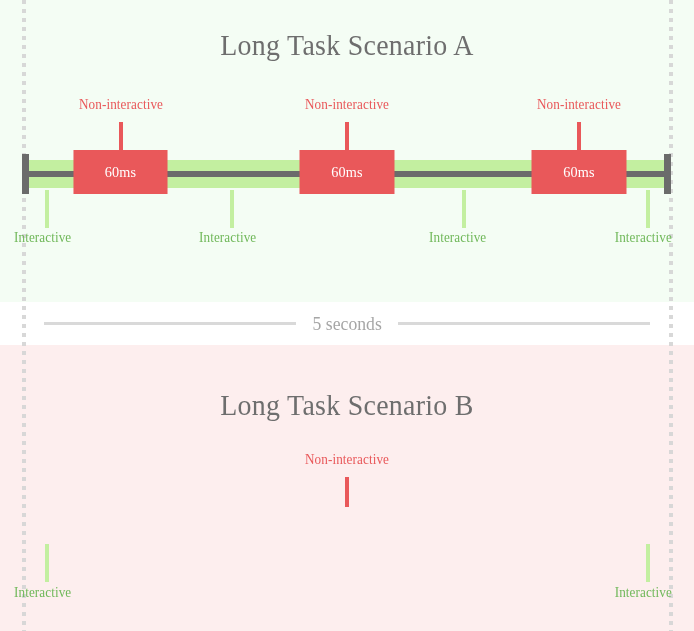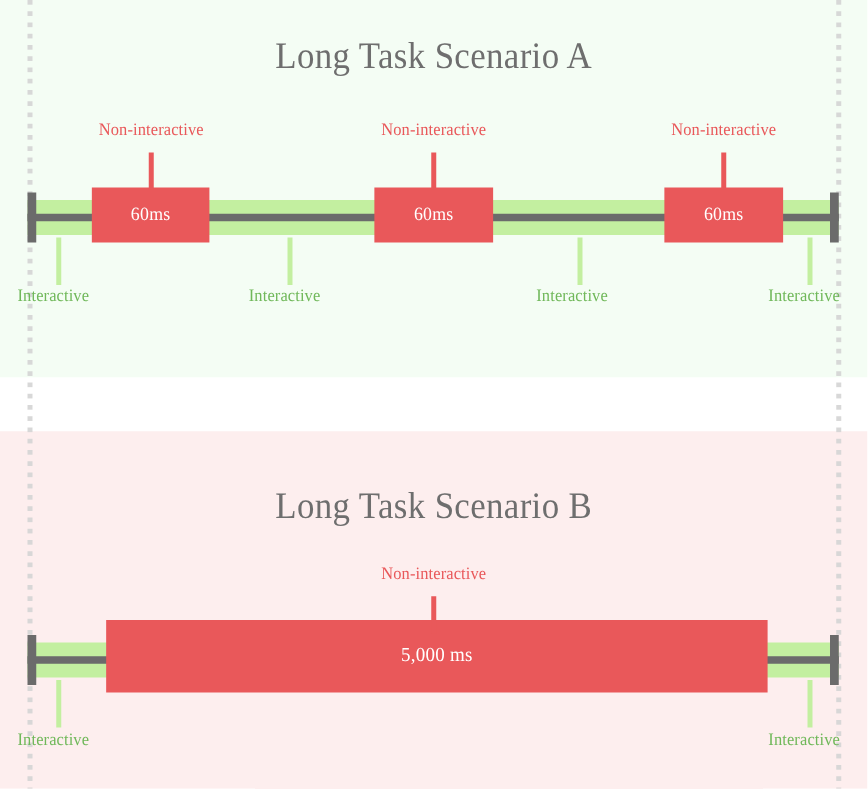--- a/index.html
+++ b/index.html
@@ -207,33 +207,28 @@
 
   <div class="drop-stem" style="left:230px; top:190px; height:38px;"></div>
   <div class="drop-label" style="left:199px; top:230px;">Interactive</div>
 
   <div class="drop-stem" style="left:462px; top:190px; height:38px;"></div>
   <div class="drop-label" style="left:429px; top:230px;">Interactive</div>
 
   <div class="drop-stem" style="left:646px; top:190px; height:38px;"></div>
   <div class="drop-label right-anchored" style="right:22px; top:230px;">Interactive</div>
 
+  <div id="duration-row">
+    <div class="rule" id="rule-left"></div>
+    <div id="duration-label">5 seconds</div>
+    <div class="rule" id="rule-right"></div>
+  </div>
 
   <div class="scenario-title" id="title-b">Long Task Scenario B</div>
 
-  <div class="timeline" id="timeline-b">
-    <div class="track-green" style="left:22px; width:649px;"></div>
-    <div class="track-line" style="left:22px; width:649px;"></div>
-    <div class="endcap" style="left:22px;"></div>
-    <div class="endcap" style="left:664px;"></div>
-
-    <div class="task-block task-b" style="left:71px; width:557px;">
-      <span>5,000 ms</span>
-    </div>
-  </div>
 
   <div class="callout-stem" style="left:345px; top:477px; height:30px;"></div>
   <div class="callout-label" style="left:347px; top:452px;">Non-interactive</div>
 
   <div class="drop-stem" style="left:45px;  top:544px; height:38px;"></div>
   <div class="drop-label" style="left:14px;  top:585px;">Interactive</div>
 
   <div class="drop-stem" style="left:646px; top:544px; height:38px;"></div>
   <div class="drop-label right-anchored" style="right:22px; top:585px;">Interactive</div>
 

